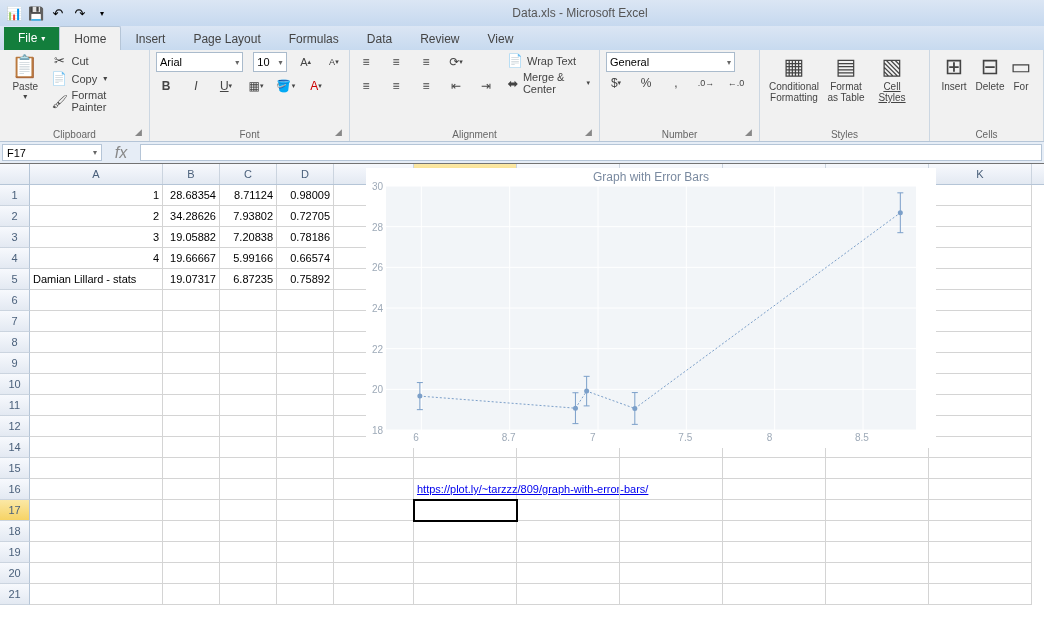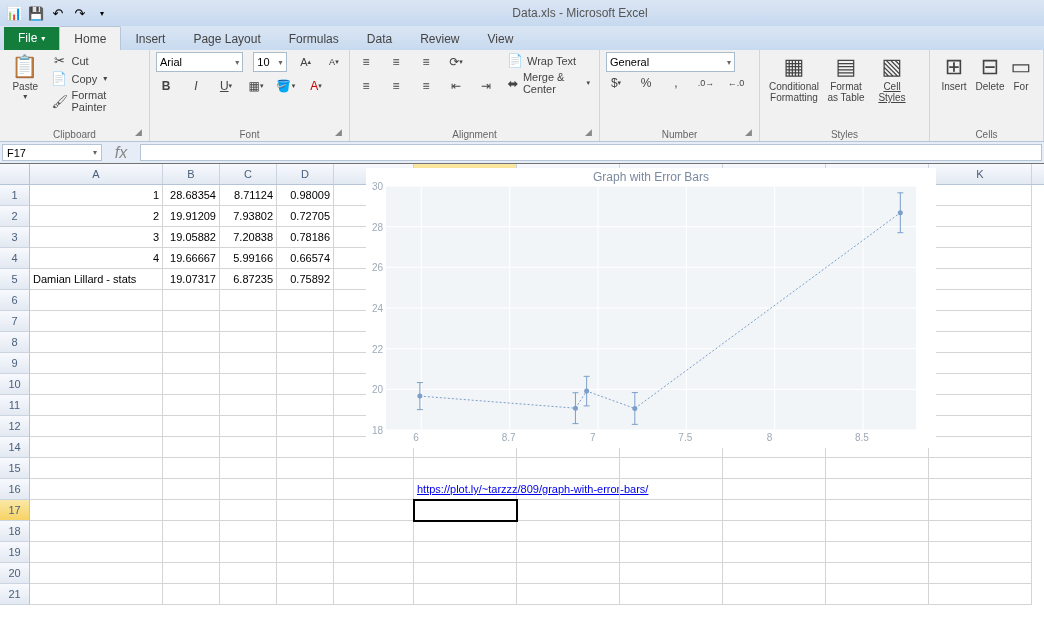--- a/index.html
+++ b/index.html
@@ -287,21 +287,21 @@
         <div class="cell colF"></div>
         <div class="cell colG"></div>
         <div class="cell colH"></div>
         <div class="cell colI"></div>
         <div class="cell colJ"></div>
         <div class="cell colK"></div>
       </div>
       <div class="row">
         <div class="rh">2</div>
         <div class="cell colA r">2</div>
-        <div class="cell colB r">19.91209</div>
+        <div class="cell colB r">34.28626</div>
         <div class="cell colC r">7.93802</div>
         <div class="cell colD r">0.72705</div>
         <div class="cell colE"></div>
         <div class="cell colF"></div>
         <div class="cell colG"></div>
         <div class="cell colH"></div>
         <div class="cell colI"></div>
         <div class="cell colJ"></div>
         <div class="cell colK"></div>
       </div>

